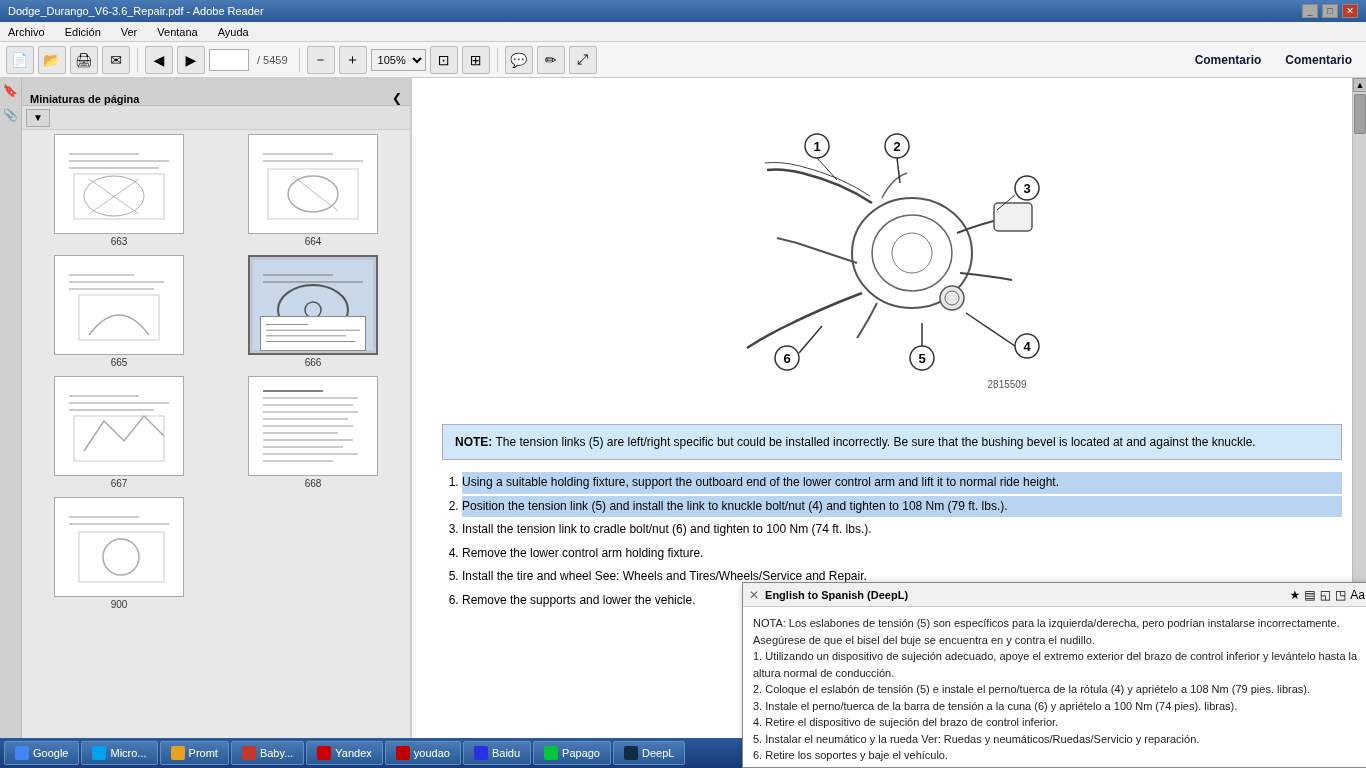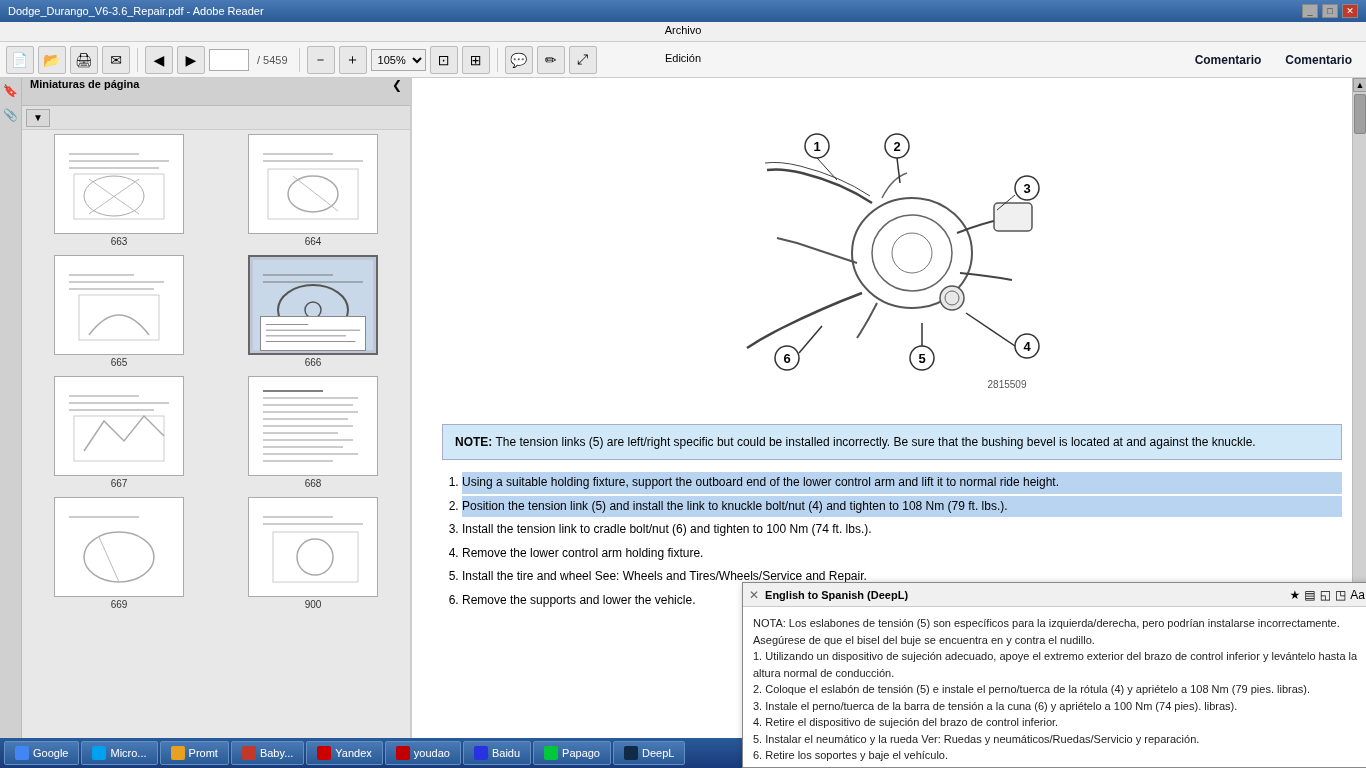--- a/index.html
+++ b/index.html
@@ -29,21 +29,20 @@
     
     #menubar {
       background: #f0f0f0;
       border-bottom: 1px solid #ccc;
       height: 20px;
       display: flex;
       align-items: center;
       padding: 0 4px;
       gap: 12px;
       font-size: 11px;
-      flex-direction: column;
     }
     .menu-item { cursor: pointer; padding: 2px 4px; }
 
     
     #toolbar {
       background: #f5f5f5;
       border-bottom: 1px solid #ccc;
       height: 36px;
       display: flex;
       align-items: center;
@@ -99,21 +98,21 @@
       border-right: 2px solid #ccc;
       display: flex;
       flex-direction: column;
       overflow: hidden;
     }
     #sidebar-header {
       background: #d0d0d0;
       border-bottom: 1px solid #bbb;
       height: 28px;
       display: flex;
-      align-items: flex-start;
+      align-items: flex-end;
       padding: 0 8px;
       justify-content: space-between;
     }
     #sidebar-header-title { font-size: 11px; font-weight: bold; }
     #sidebar-close-btn { cursor: pointer; font-size: 12px; }
     #sidebar-toolbar {
       height: 24px;
       background: #e0e0e0;
       border-bottom: 1px solid #ccc;
       display: flex;
@@ -479,31 +478,20 @@
           </svg>
         </div>
         <span class="thumb-label">668</span>
       </div>
 
       <div class="thumb-item">
         <div class="thumb-img">
           <svg width="120" height="90" viewBox="0 0 120 90">
             <rect width="120" height="90" fill="white"></rect>
             <line x1="10" y1="15" x2="80" y2="15" stroke="#999" stroke-width="1"></line>
-            <ellipse cx="60" cy="55" rx="35" ry="25" fill="none" stroke="#aaa" stroke-width="1.5"></ellipse>
-            <line x1="40" y1="35" x2="60" y2="80" stroke="#bbb" stroke-width="1"></line>
-          </svg>
-        </div>
-        <span class="thumb-label">669</span>
-      </div>
-      <div class="thumb-item">
-        <div class="thumb-img">
-          <svg width="120" height="90" viewBox="0 0 120 90">
-            <rect width="120" height="90" fill="white"></rect>
-            <line x1="10" y1="15" x2="80" y2="15" stroke="#999" stroke-width="1"></line>
             <line x1="10" y1="22" x2="110" y2="22" stroke="#999" stroke-width="1"></line>
             <rect x="20" y="30" width="85" height="50" fill="none" stroke="#ccc" stroke-width="1"></rect>
             <circle cx="62" cy="55" r="18" fill="none" stroke="#aaa" stroke-width="1.5"></circle>
           </svg>
         </div>
         <span class="thumb-label">900</span>
       </div>
     </div>
   </div>
 

